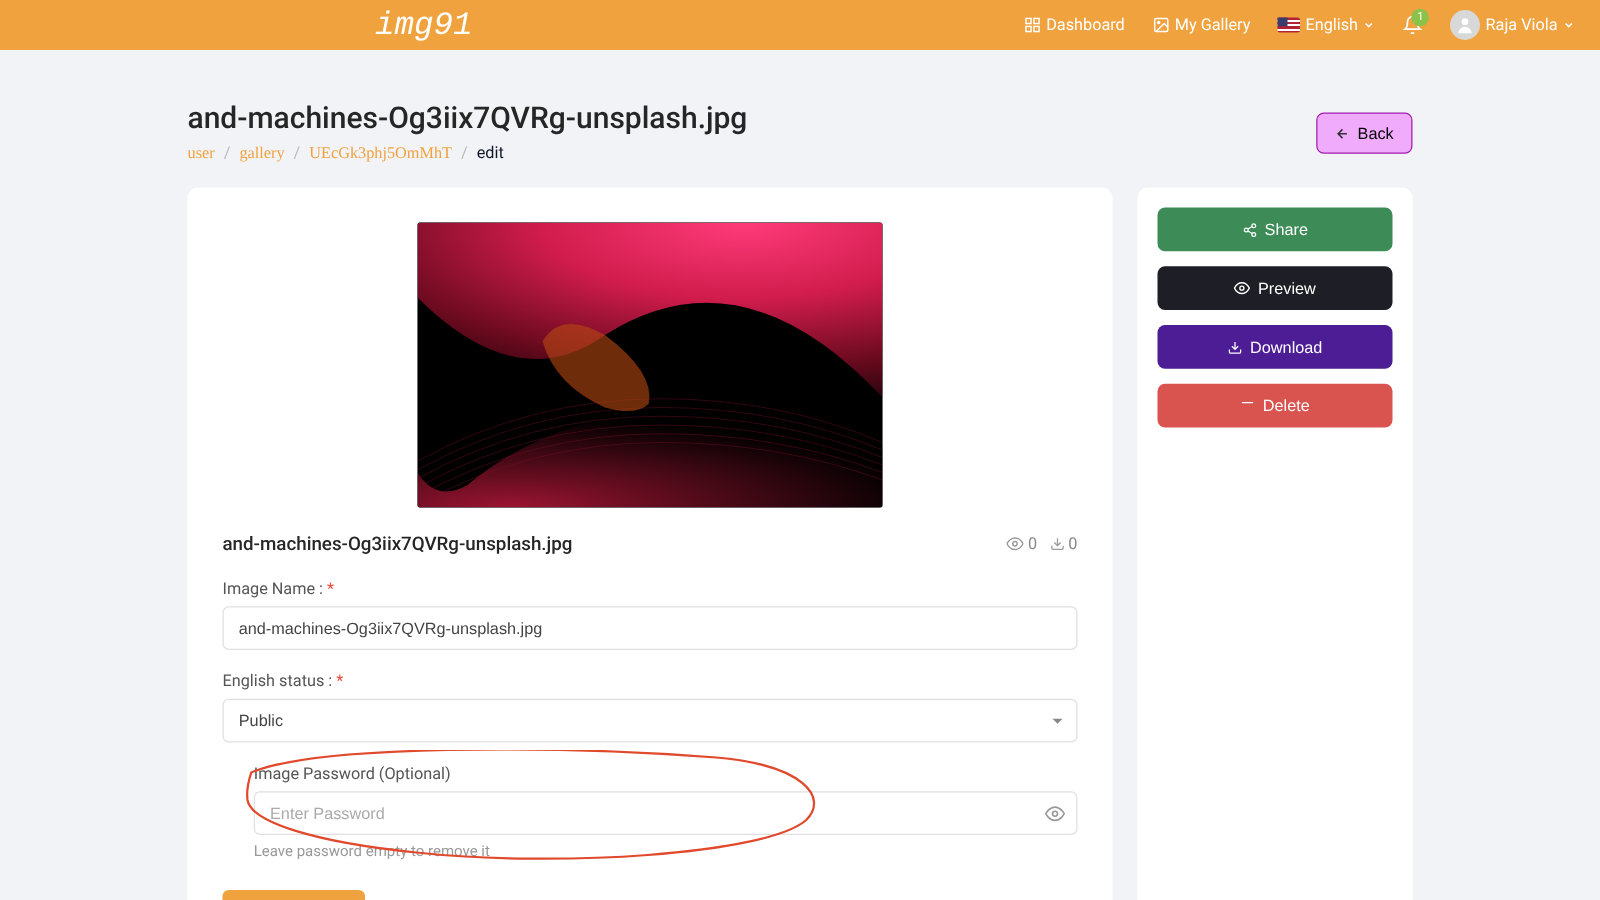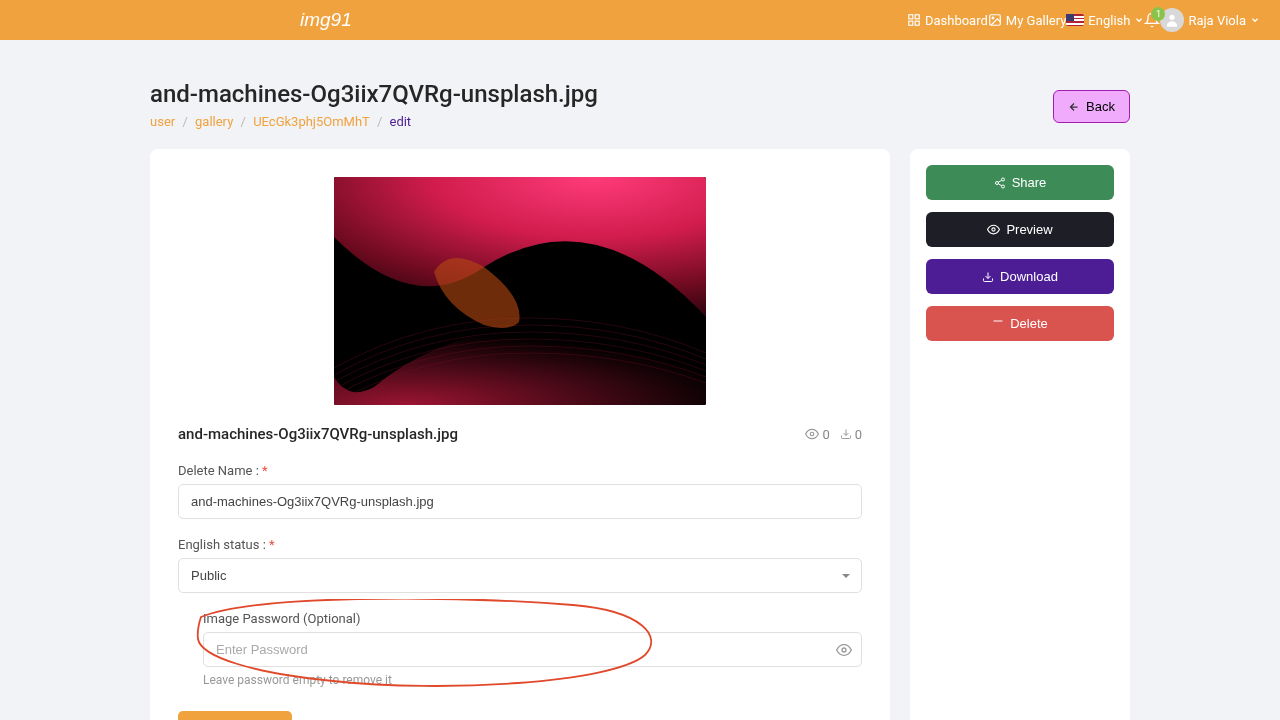--- a/index.html
+++ b/index.html
@@ -1,35 +1,35 @@
 <!DOCTYPE html>
 <html><head>
 <meta charset="utf-8">
 <style>
 * { box-sizing: border-box; margin: 0; padding: 0; }
 body { font-family: -apple-system, BlinkMacSystemFont, "Segoe UI", Roboto, sans-serif; background: #f2f3f7; color: #333; font-size: 14px; }
 
 .header { background: #f0a23e; height: 40px; display: flex; align-items: center; padding: 0 20px; color: #fff; }
 .header-inner { width: 100%; max-width: 1280px; margin: 0 auto; display: flex; align-items: center; }
-.logo { font-family: Liberation Sans, sans-serif; font-size: 19px; font-style: italic; margin-left: 280px; }
-.nav-right { margin-left: auto; display: flex; align-items: center; gap: 0; font-size: 13px; }
+.logo { font-family: Liberation Mono, monospace; font-size: 26px; font-style: italic; margin-left: 280px; }
+.nav-right { margin-left: auto; display: flex; align-items: center; gap: 22px; font-size: 13px; }
 .nav-item { display: flex; align-items: center; gap: 4px; cursor: pointer; }
 .flag { width: 18px; height: 12px; background: linear-gradient(to bottom, #b22234 0%, #b22234 15%, #fff 15%, #fff 30%, #b22234 30%, #b22234 45%, #fff 45%, #fff 60%, #b22234 60%, #b22234 75%, #fff 75%, #fff 90%, #b22234 90%); position: relative; border-radius: 2px; }
 .flag::before { content: ""; position: absolute; top: 0; left: 0; width: 8px; height: 7px; background: #3c3b6e; }
 .bell-wrap { position: relative; }
 .badge { position: absolute; top: -5px; right: -5px; background: #8bc34a; color: #fff; font-size: 9px; width: 14px; height: 14px; border-radius: 50%; display: flex; align-items: center; justify-content: center; }
 .avatar { width: 24px; height: 24px; border-radius: 50%; background: #d8d8d8; display: flex; align-items: center; justify-content: center; }
 
 .container { max-width: 1020px; margin: 0 auto; padding: 40px 20px 20px; }
 .page-head { display: flex; align-items: flex-start; justify-content: space-between; margin-bottom: 20px; }
 .page-title { font-size: 24px; font-weight: 500; color: #262626; margin-bottom: 6px; }
 .breadcrumb { font-size: 13px; color: #999; }
-.breadcrumb a { color: #f0a23e; text-decoration: none; }
+.breadcrumb a { color: #f0a23e; text-decoration: none; font-family: Liberation Serif, serif; }
 .breadcrumb .sep { color: #bbb; margin: 0 4px; }
-.breadcrumb .current { color: #4c1d95; }
+.breadcrumb .current { color: #0f172a; }
 
 .back-btn { background: #f0abfc; border: 1px solid #a21caf; border-radius: 6px; padding: 8px 14px; font-size: 13px; cursor: pointer; display: flex; align-items: center; gap: 6px; margin-top: 10px; }
 
 .layout { display: flex; gap: 20px; }
 .main-card { flex: 1; background: #fff; border-radius: 8px; padding: 28px 28px 32px; }
 .side-card { width: 220px; background: #fff; border-radius: 8px; padding: 16px; }
 
 .image-preview { width: 372px; height: 228px; margin: 0 auto 20px; background: #000; border-radius: 2px; position: relative; overflow: hidden; }
 
 .img-row { display: flex; align-items: center; justify-content: space-between; margin-bottom: 20px; }
@@ -183,21 +183,21 @@
           <div class="stat">
             <svg width="12" height="12" viewBox="0 0 24 24" fill="none" stroke="#999" stroke-width="2">
                 <path d="M21 15v4a2 2 0 01-2 2H5a2 2 0 01-2-2v-4M7 10l5 5 5-5M12 15V3"></path>
               </svg>
             <span>0</span>
           </div>
         </div>
       </div>
 
       <div class="form-group">
-        <label class="form-label"><span>Delete Name :</span> <span class="req">*</span></label>
+        <label class="form-label"><span>Image Name :</span> <span class="req">*</span></label>
         <input type="text" class="form-control" value="and-machines-Og3iix7QVRg-unsplash.jpg" style="">
       </div>
 
       <div class="form-group">
         <label class="form-label"><span>English status :</span> <span class="req">*</span></label>
         <div class="select-wrap">
           <select class="form-control">
             <option>Public</option>
           </select>
         </div>

